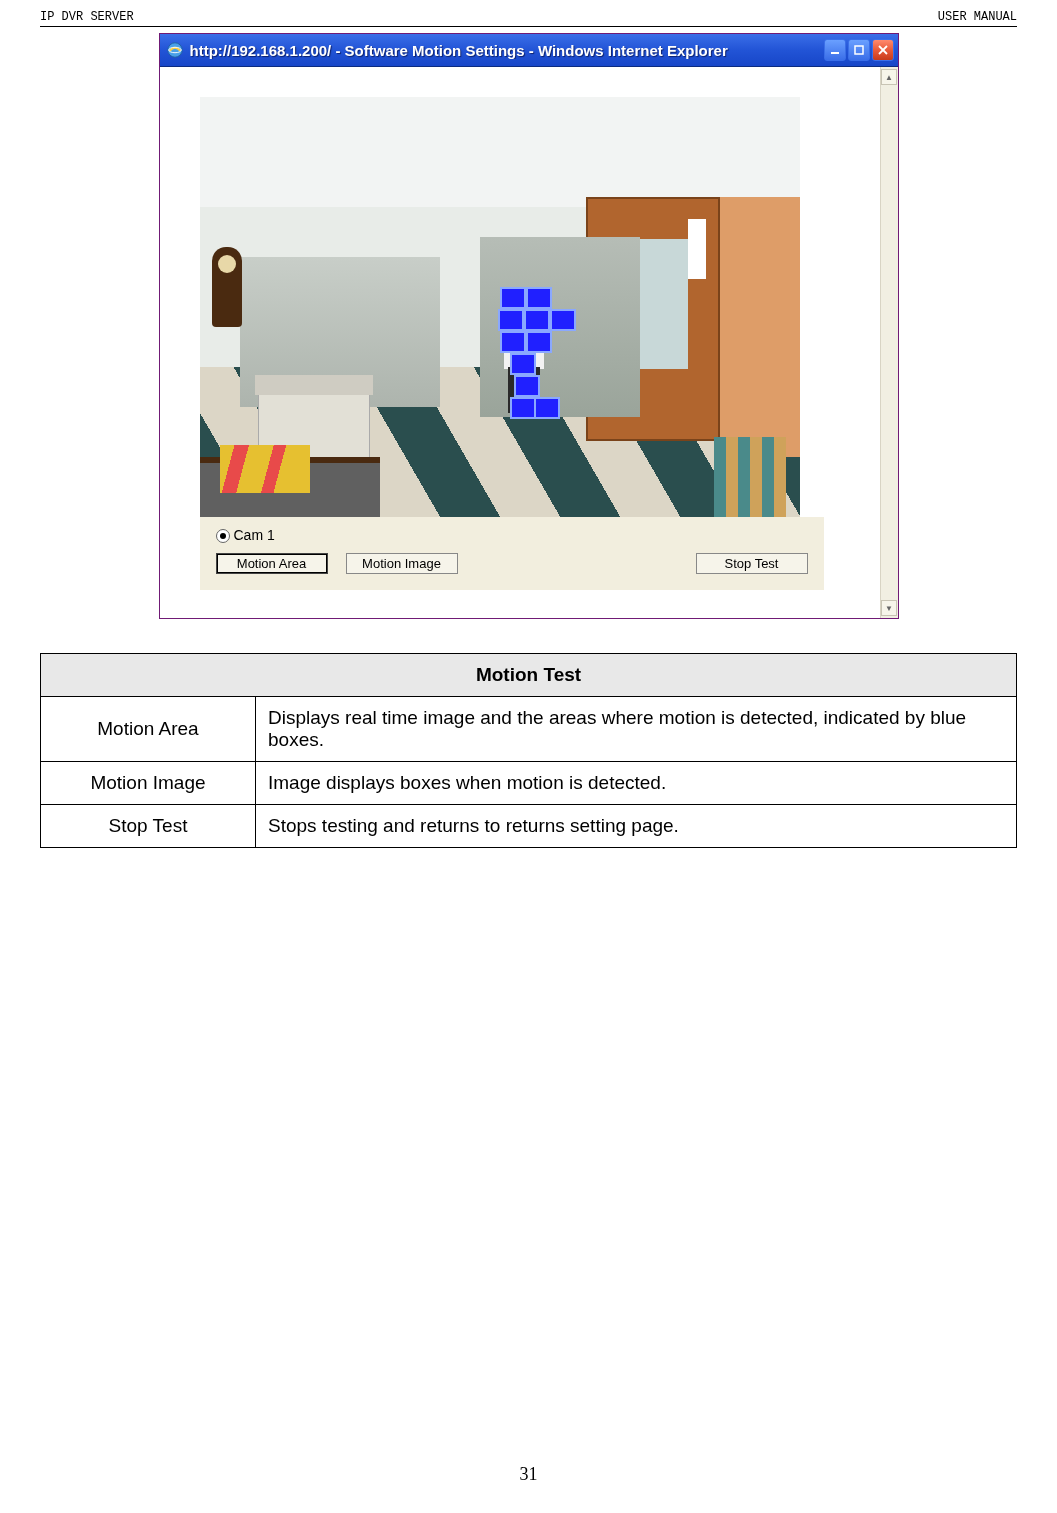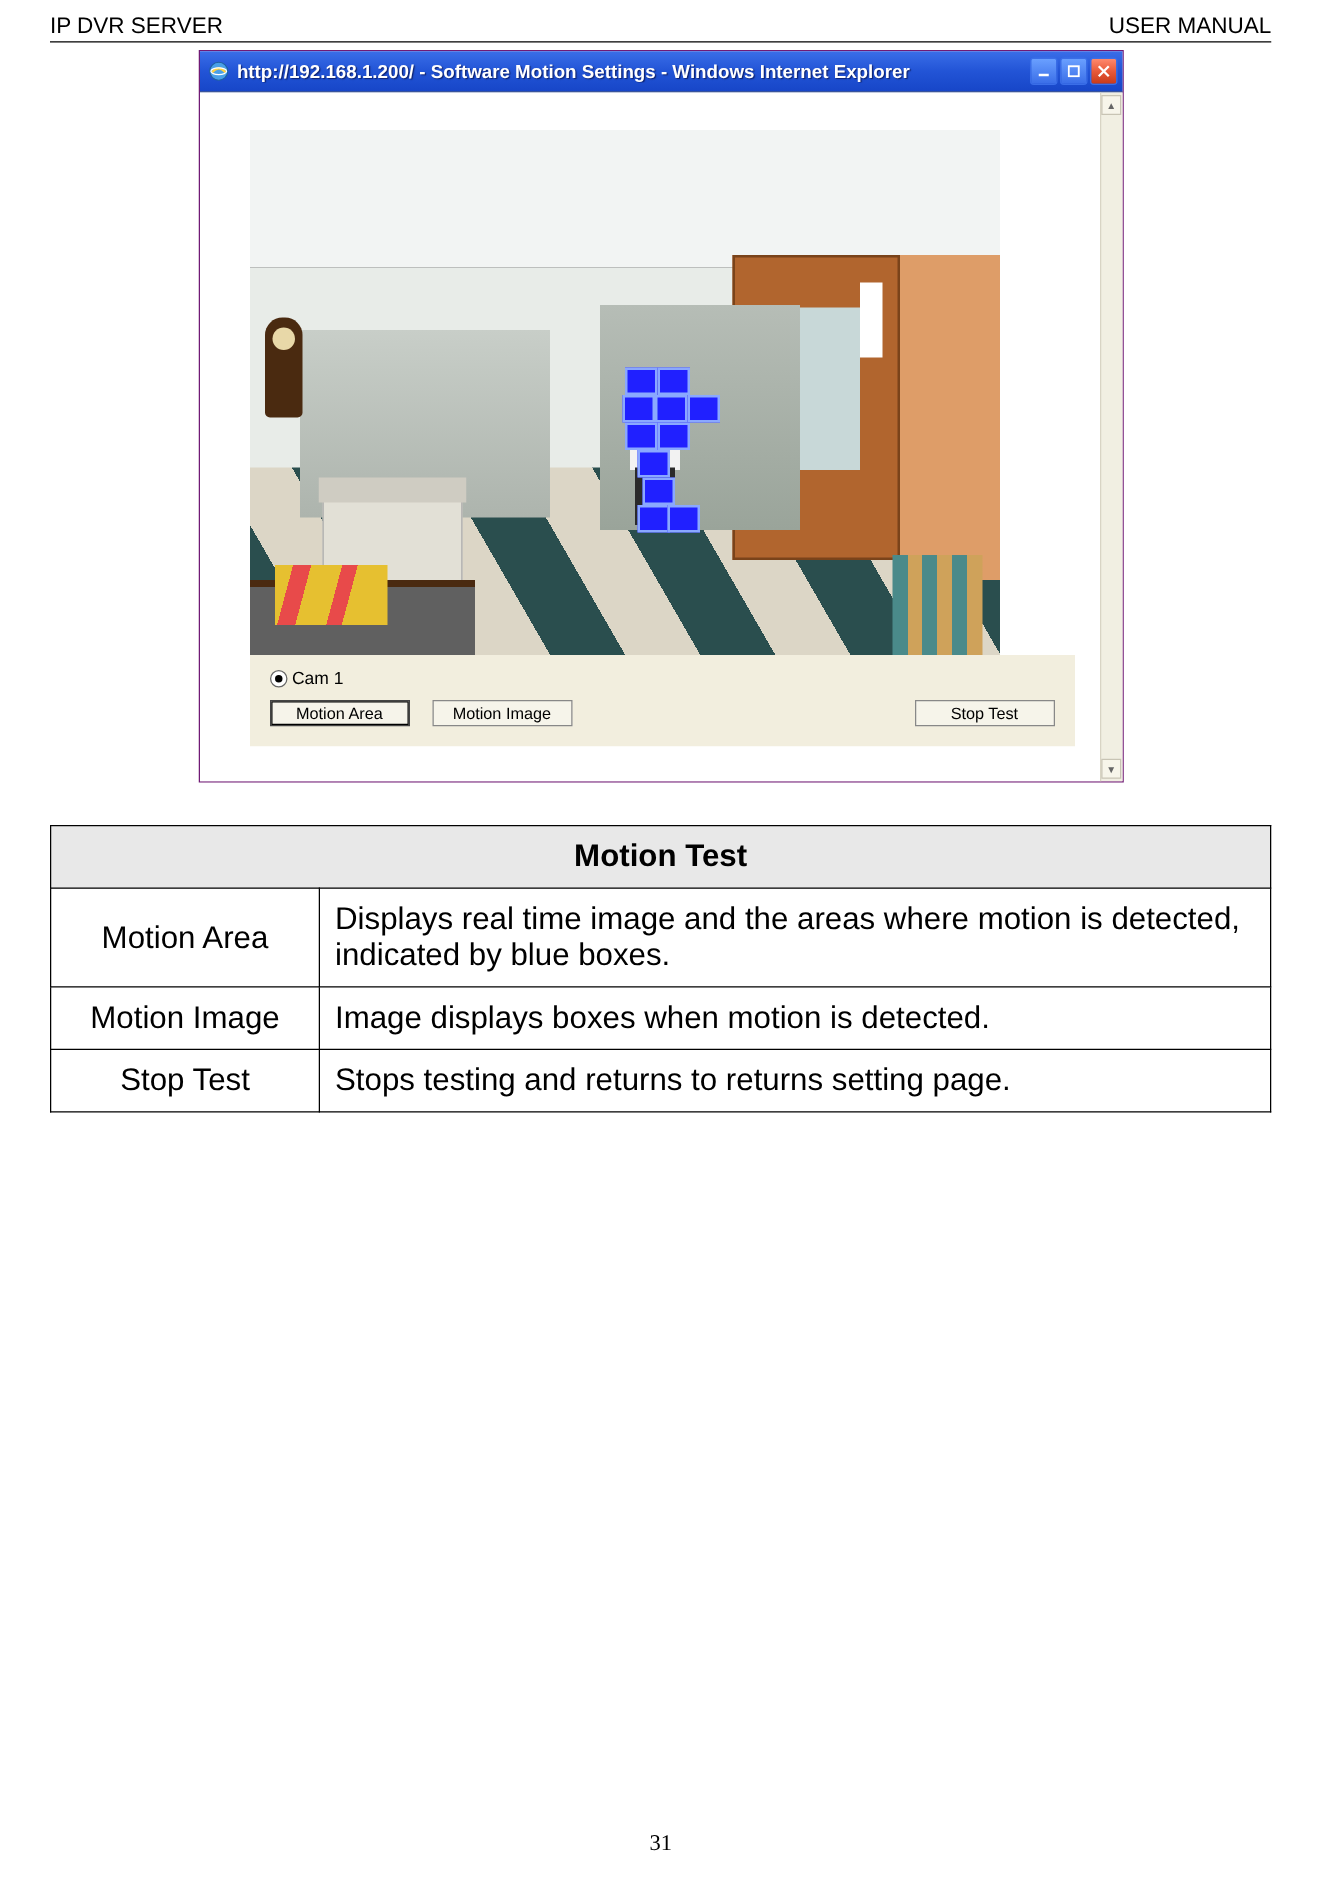--- a/index.html
+++ b/index.html
@@ -13,22 +13,22 @@
   .page {
     padding: 10px 40px 40px 40px;
     min-height: 1513px;
     box-sizing: border-box;
     position: relative;
   }
   .header-row {
     display: flex;
     justify-content: space-between;
     border-bottom: 1px solid #000;
-    font-family: Liberation Sans, sans-serif;
-    font-size: 18px;
+    font-family: Liberation Mono, monospace;
+    font-size: 12px;
     padding-bottom: 2px;
     margin-bottom: 6px;
   }
   .bullet-line {
     font-size: 19px;
     margin-top: 4px;
     margin-bottom: 6px;
   }
   .bullet-dot {
     font-size: 22px;
@@ -93,21 +93,21 @@
   .win-btn.close {
     background: linear-gradient(to bottom, #ff8a6e 0%, #e85a3a 50%, #c83a1a 100%);
   }
   .win-btn svg { display:block; }
   .ie-body {
     position: relative;
     display: flex;
   }
   .content-pane {
     flex: 1 1 auto;
-    padding: 30px 20px 28px 40px;
+    padding: 30px 56px 28px 40px;
     background: #fff;
     box-sizing: border-box;
   }
   .vscroll {
     width: 18px;
     background: #f1efe2;
     border-left: 1px solid #d8d4c4;
     display: flex;
     flex-direction: column;
     align-items: center;
@@ -203,21 +203,21 @@
   .btn-row .spacer{ flex:1 1 auto; }
   .btn.w-motion-area{width:110px;}
   .btn.w-motion-image{width:110px;}
   .btn.w-stop{width:110px;}
 
   
   .desc-table {
     width: 100%;
     border-collapse: collapse;
     margin-top: 34px;
-    font-size: 25px;
+    font-size: 19px;
   }
   .desc-table th, .desc-table td {
     border: 1px solid #000;
     padding: 10px 12px;
     vertical-align: middle;
   }
   .desc-table th {
     background: #e8e8e8;
     font-weight: bold;
     text-align: center;

